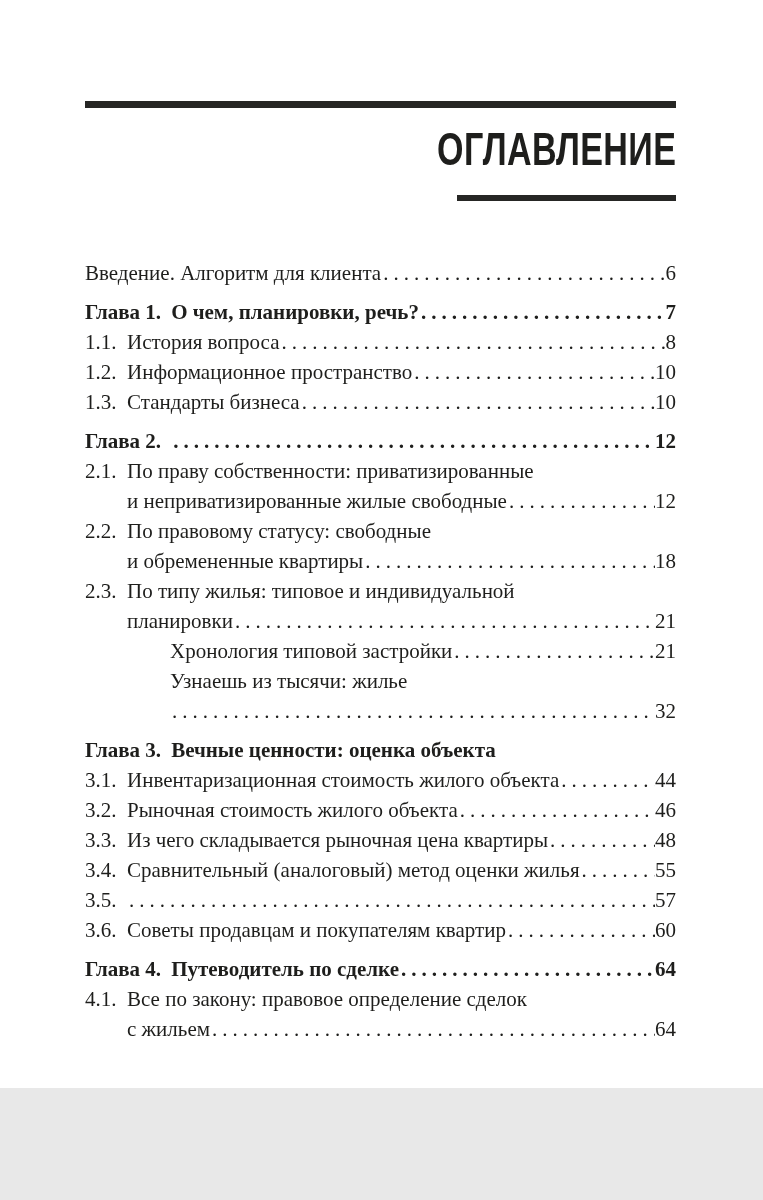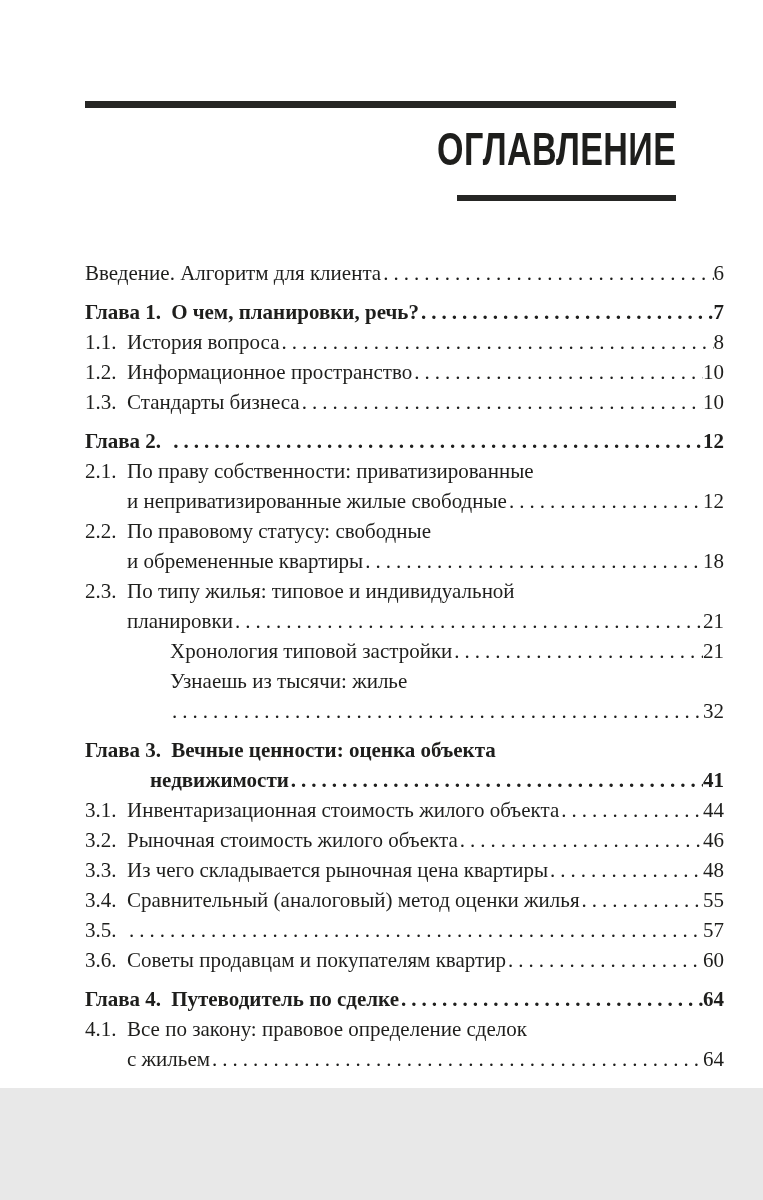--- a/index.html
+++ b/index.html
@@ -34,21 +34,21 @@
     transform: scaleX(0.74);
     transform-origin: 100% 50%;
   }
   .rule-sub {
     height: 6px;
     width: 219px;
     margin-left: auto;
     margin-top: 21px;
   }
   .toc {
-    margin: 57px 39px 0 85px;
+    margin: 57px 87px 0 85px;
     font-size: 21px;
   }
   .entry { break-inside: avoid; }
   .entry .line {
     display: flex;
     align-items: baseline;
     line-height: 30px;
   }
   .entry.chapter { font-weight: bold; margin-top: 9px; }
   .entry.chapter .label { flex: none; margin-right: 10px; }
@@ -175,25 +175,20 @@
         <div class="line cont">
           <span class="leader"></span>
           <span class="pagenum">32</span>
         </div>
       </div>
       <div class="entry chapter">
         <div class="line">
           <span class="label">Глава 3.</span>
           <span class="text">Вечные ценности: оценка объекта</span>
         </div>
-        <div class="line cont">
-          <span class="text">недвижимости</span>
-          <span class="leader"></span>
-          <span class="pagenum">41</span>
-        </div>
       </div>
       <div class="entry section">
         <div class="line">
           <span class="label">3.1.</span>
           <span class="text">Инвентаризационная стоимость жилого объекта</span>
           <span class="leader"></span>
           <span class="pagenum">44</span>
         </div>
       </div>
       <div class="entry section">

